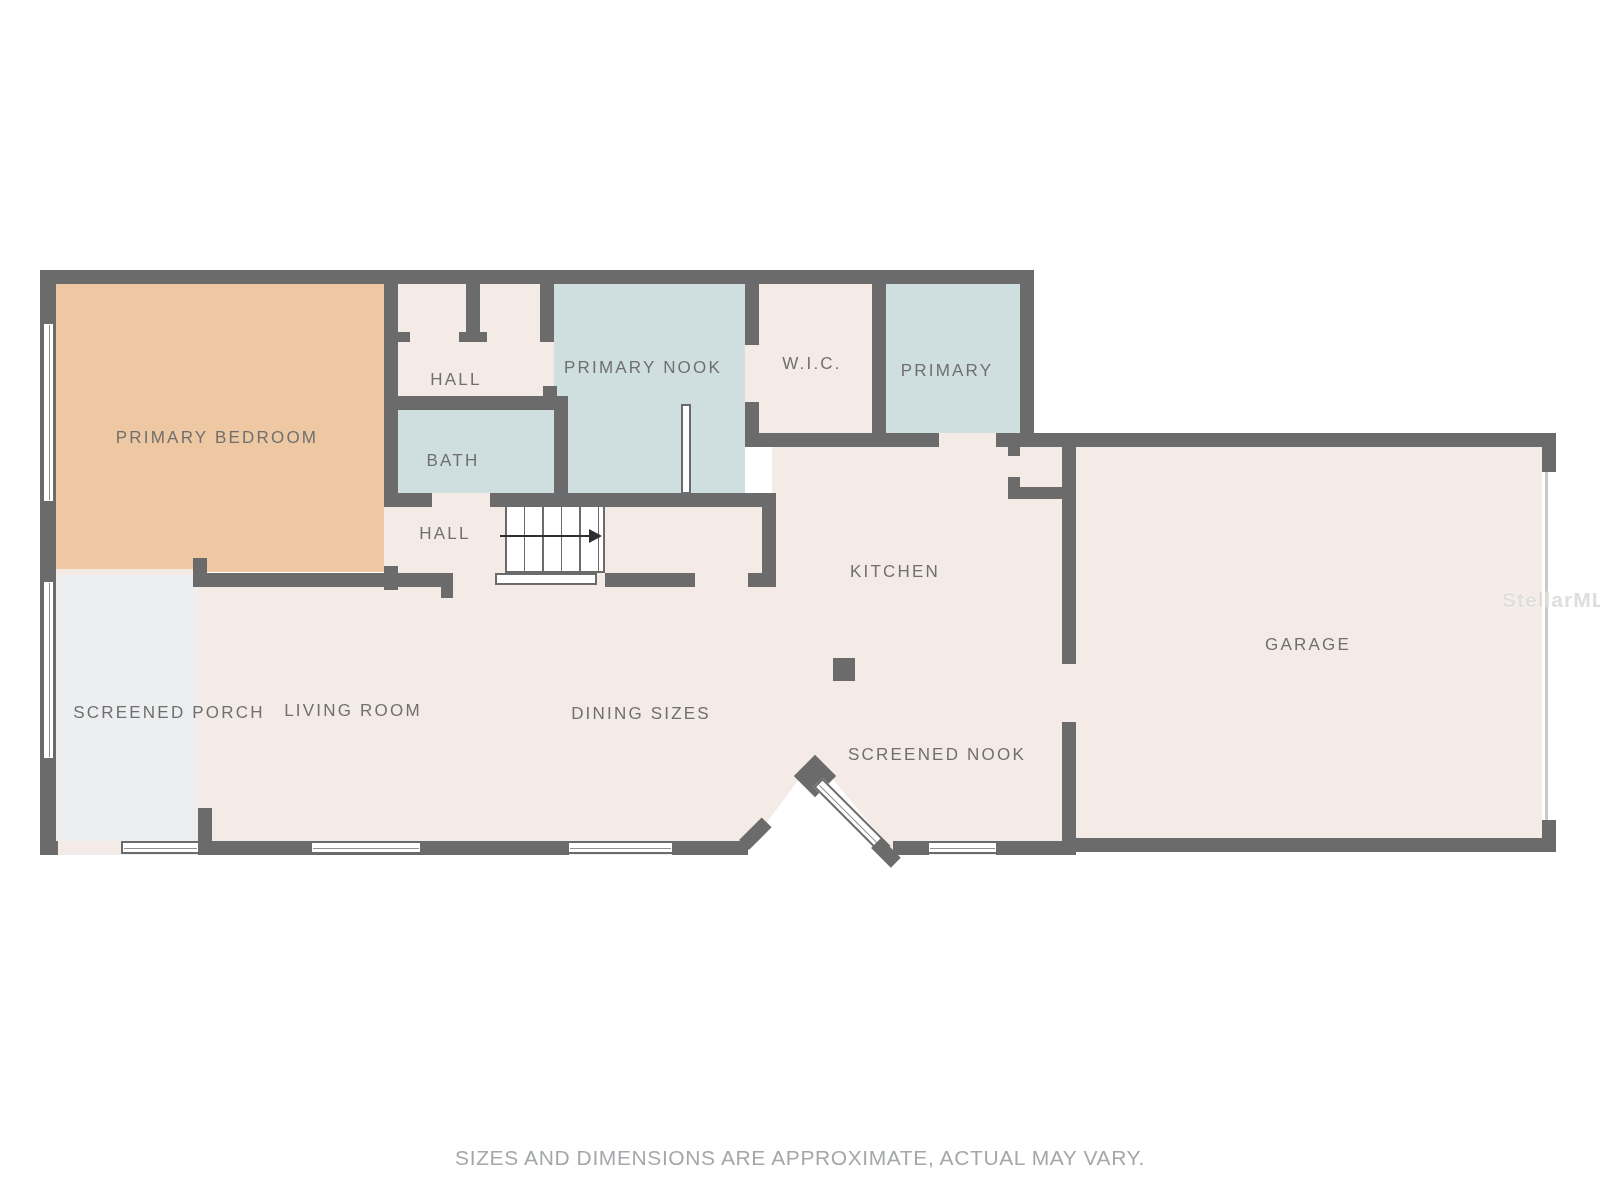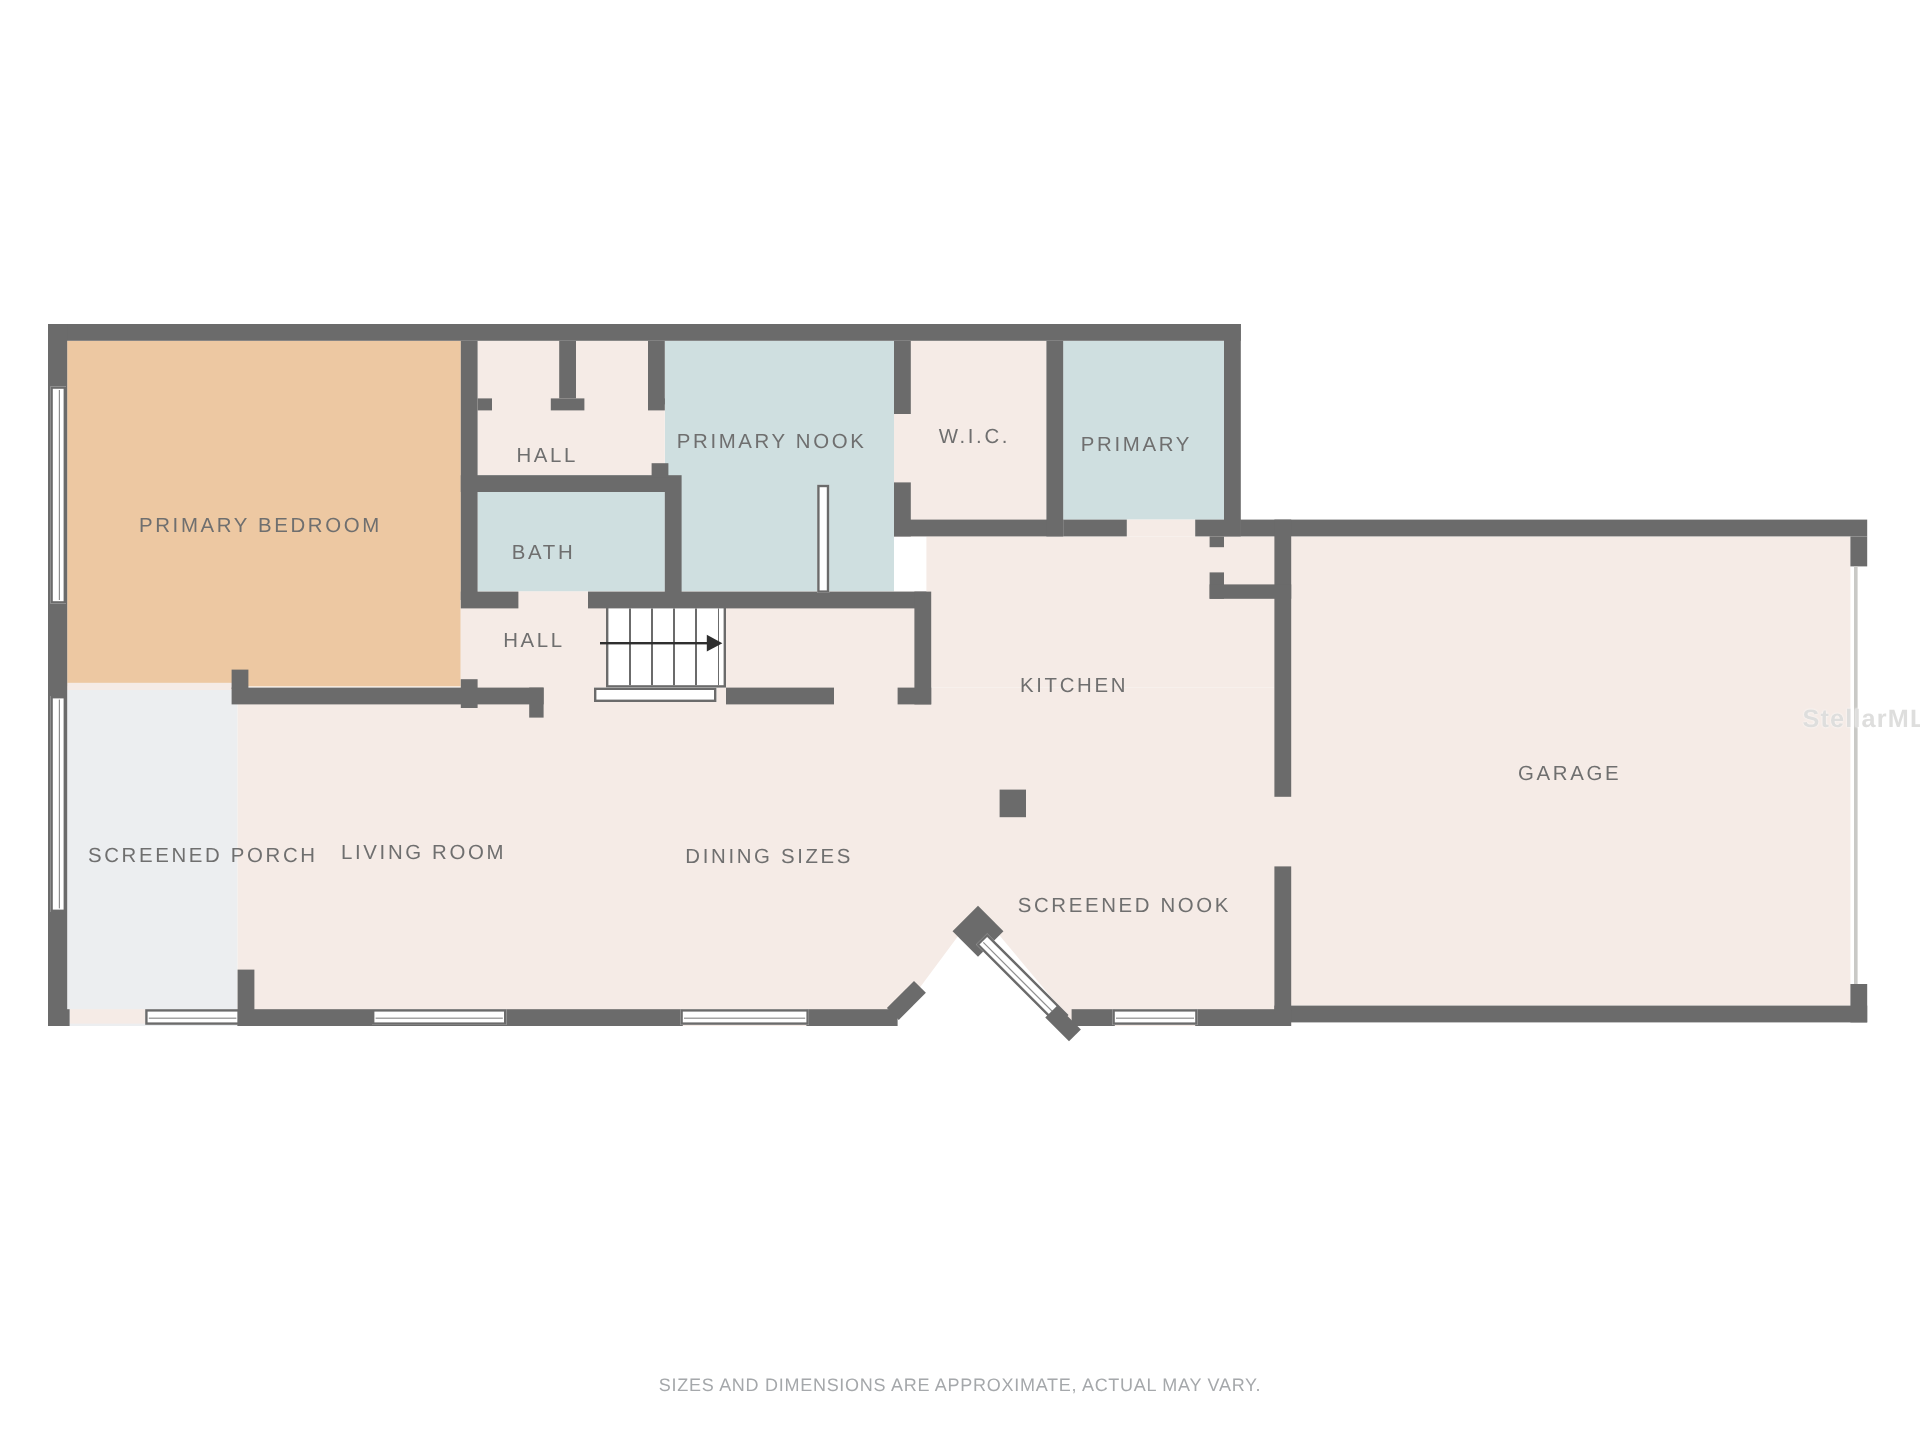--- a/index.html
+++ b/index.html
@@ -19,21 +19,21 @@
   .notch{position:absolute;background:#ffffff;}
   .stairs{position:absolute;background:#fff;border:2px solid #6b6b6b;box-sizing:border-box;
           background-image:repeating-linear-gradient(90deg,transparent 0 17px,#6b6b6b 17px 18.5px);}
   .landing{position:absolute;background:#fff;border:2px solid #6b6b6b;box-sizing:border-box;}
   .arrow-line{position:absolute;background:#2f2f2f;}
   .arrow-head{position:absolute;width:0;height:0;border-left:13px solid #2f2f2f;
               border-top:7px solid transparent;border-bottom:7px solid transparent;}
   .rot{transform-origin:0 50%;}
   .watermark{position:absolute;font-size:21px;letter-spacing:1px;color:#dededd;
              text-shadow:0 0 2px #ffffff;font-weight:bold;}
-  .footer{position:absolute;left:0;width:100%;text-align:center;font-size:15px;
+  .footer{position:absolute;left:0;width:100%;text-align:center;font-size:21px;
           letter-spacing:.6px;color:#a5a8ab;}
   .door-gap{position:absolute;background:#f5ebe6;}
   .garage-door-line{position:absolute;background:#c9c9c6;}
 </style>
 </head>
 <body>
 
 <div id="canvas">
 
   <div class="fill orange" style="left:56px;top:284px;width:328px;height:288px;"></div>

